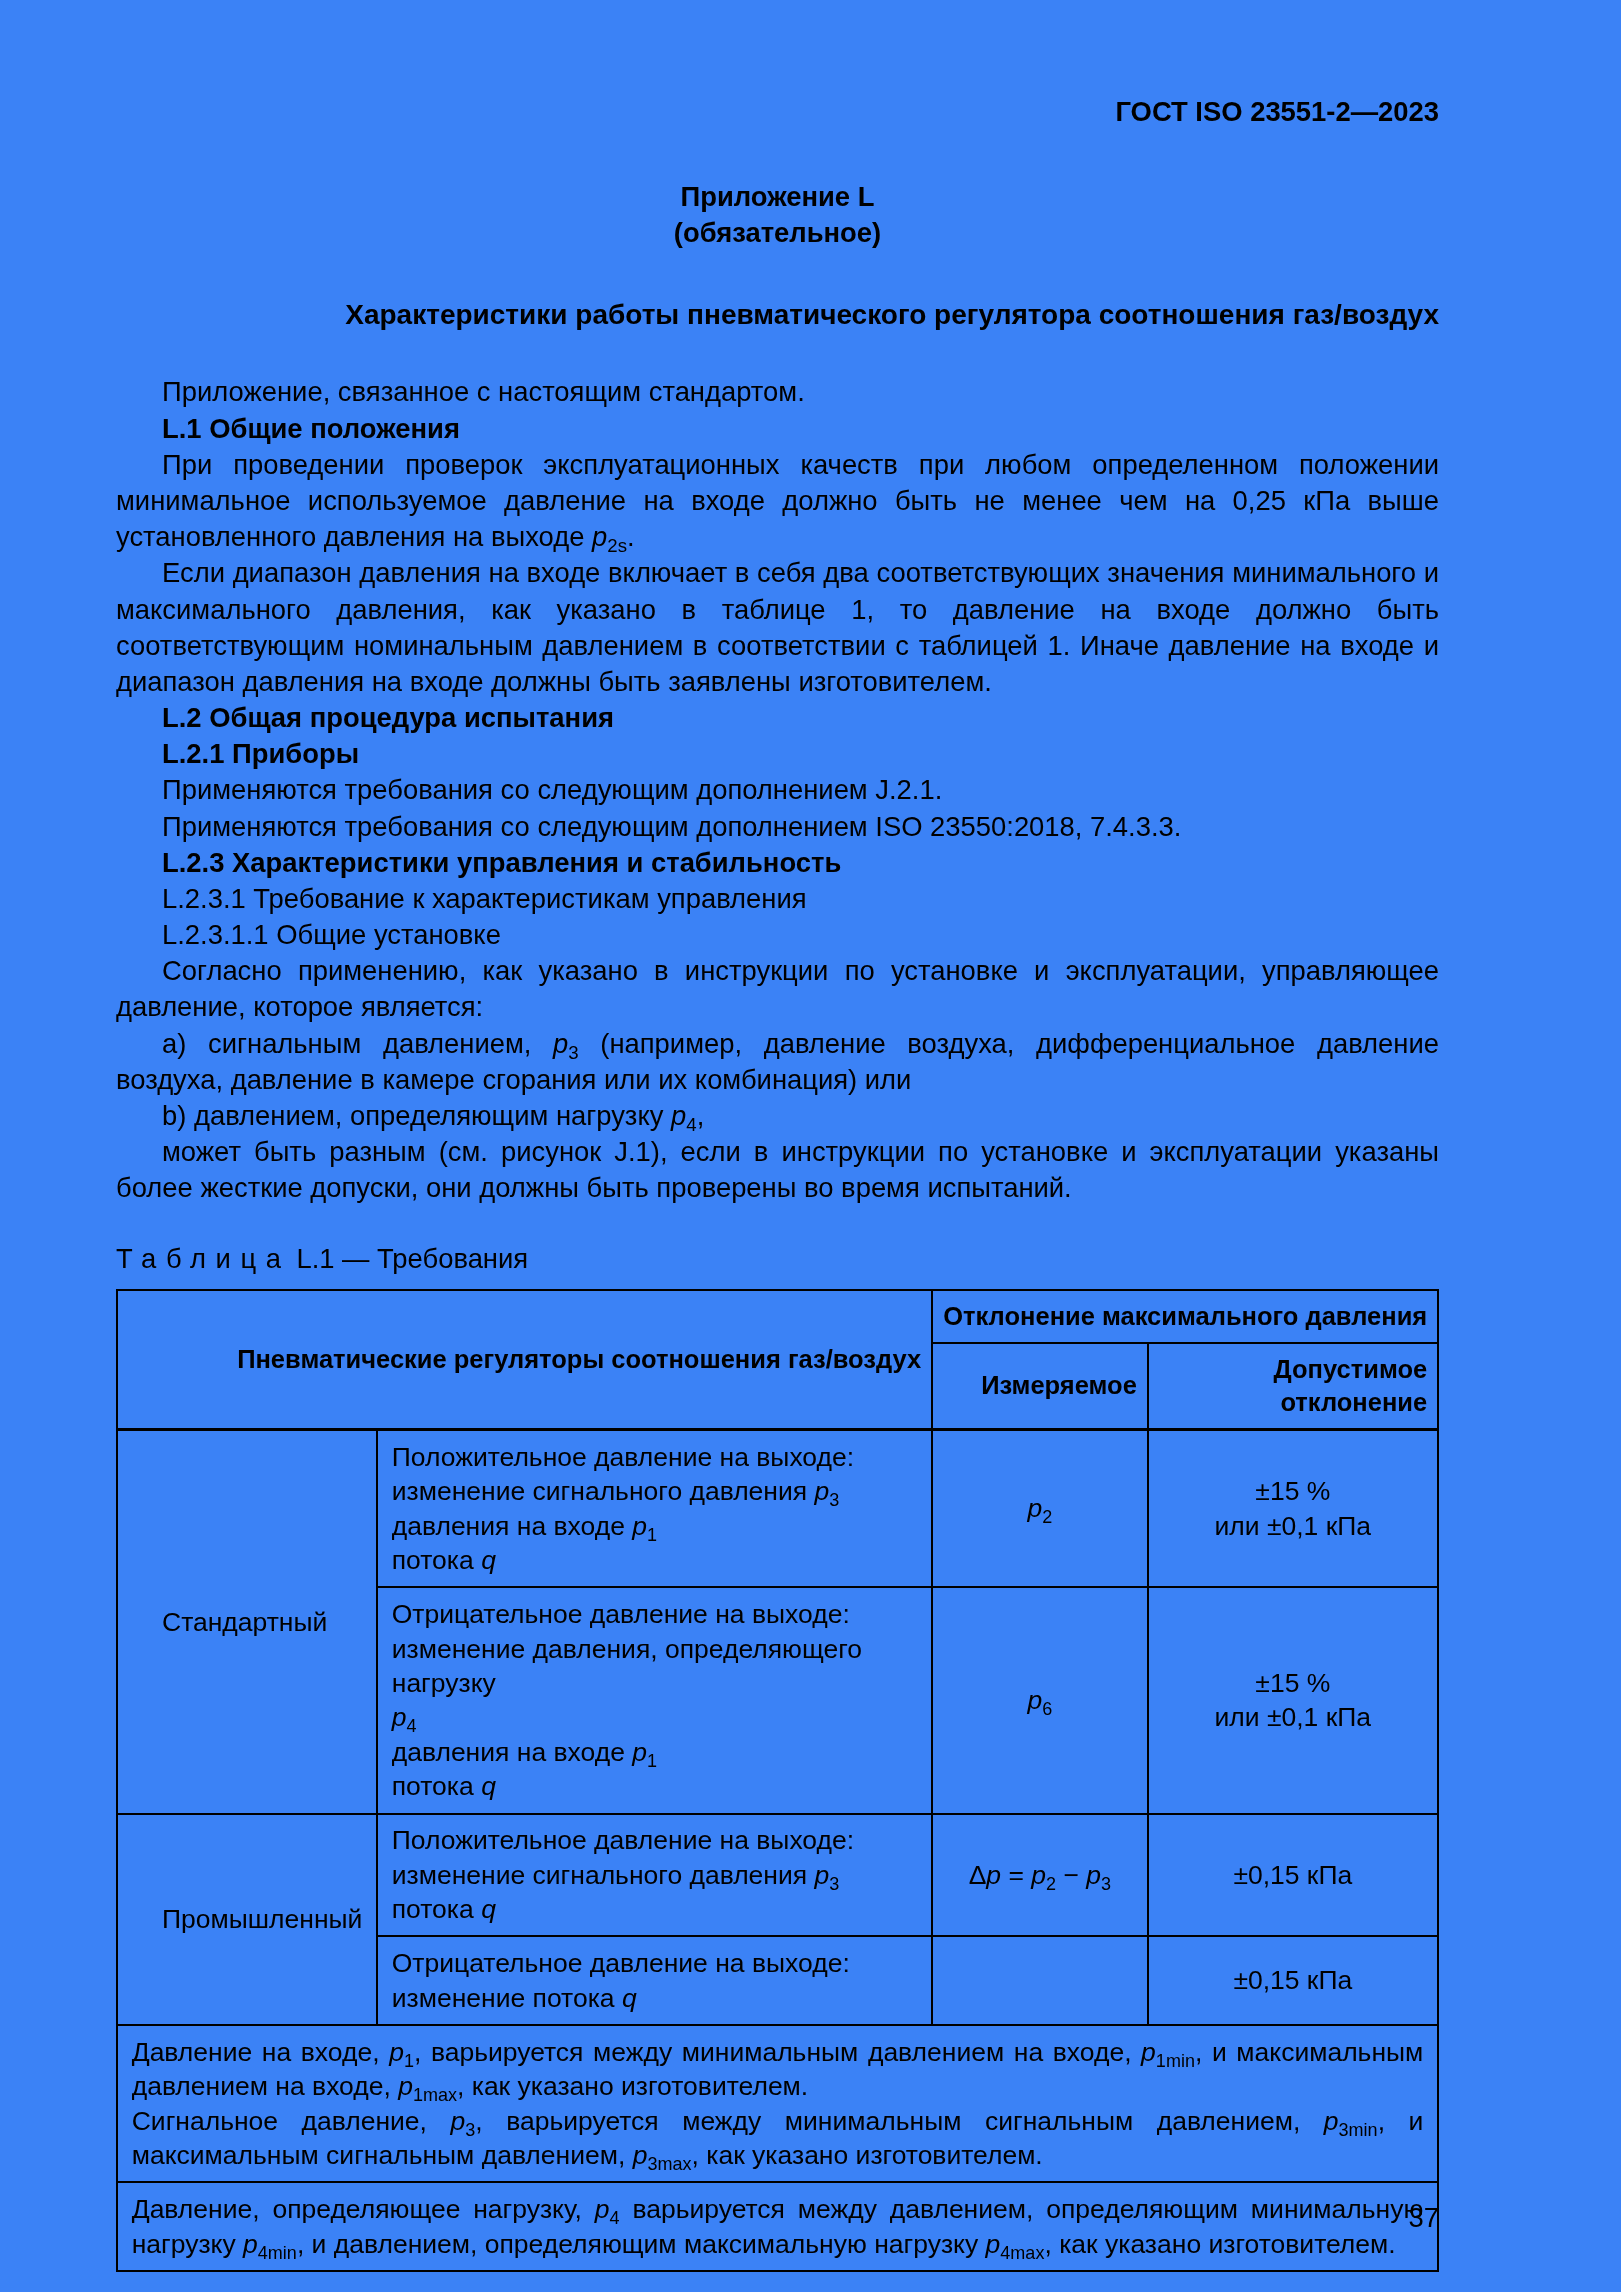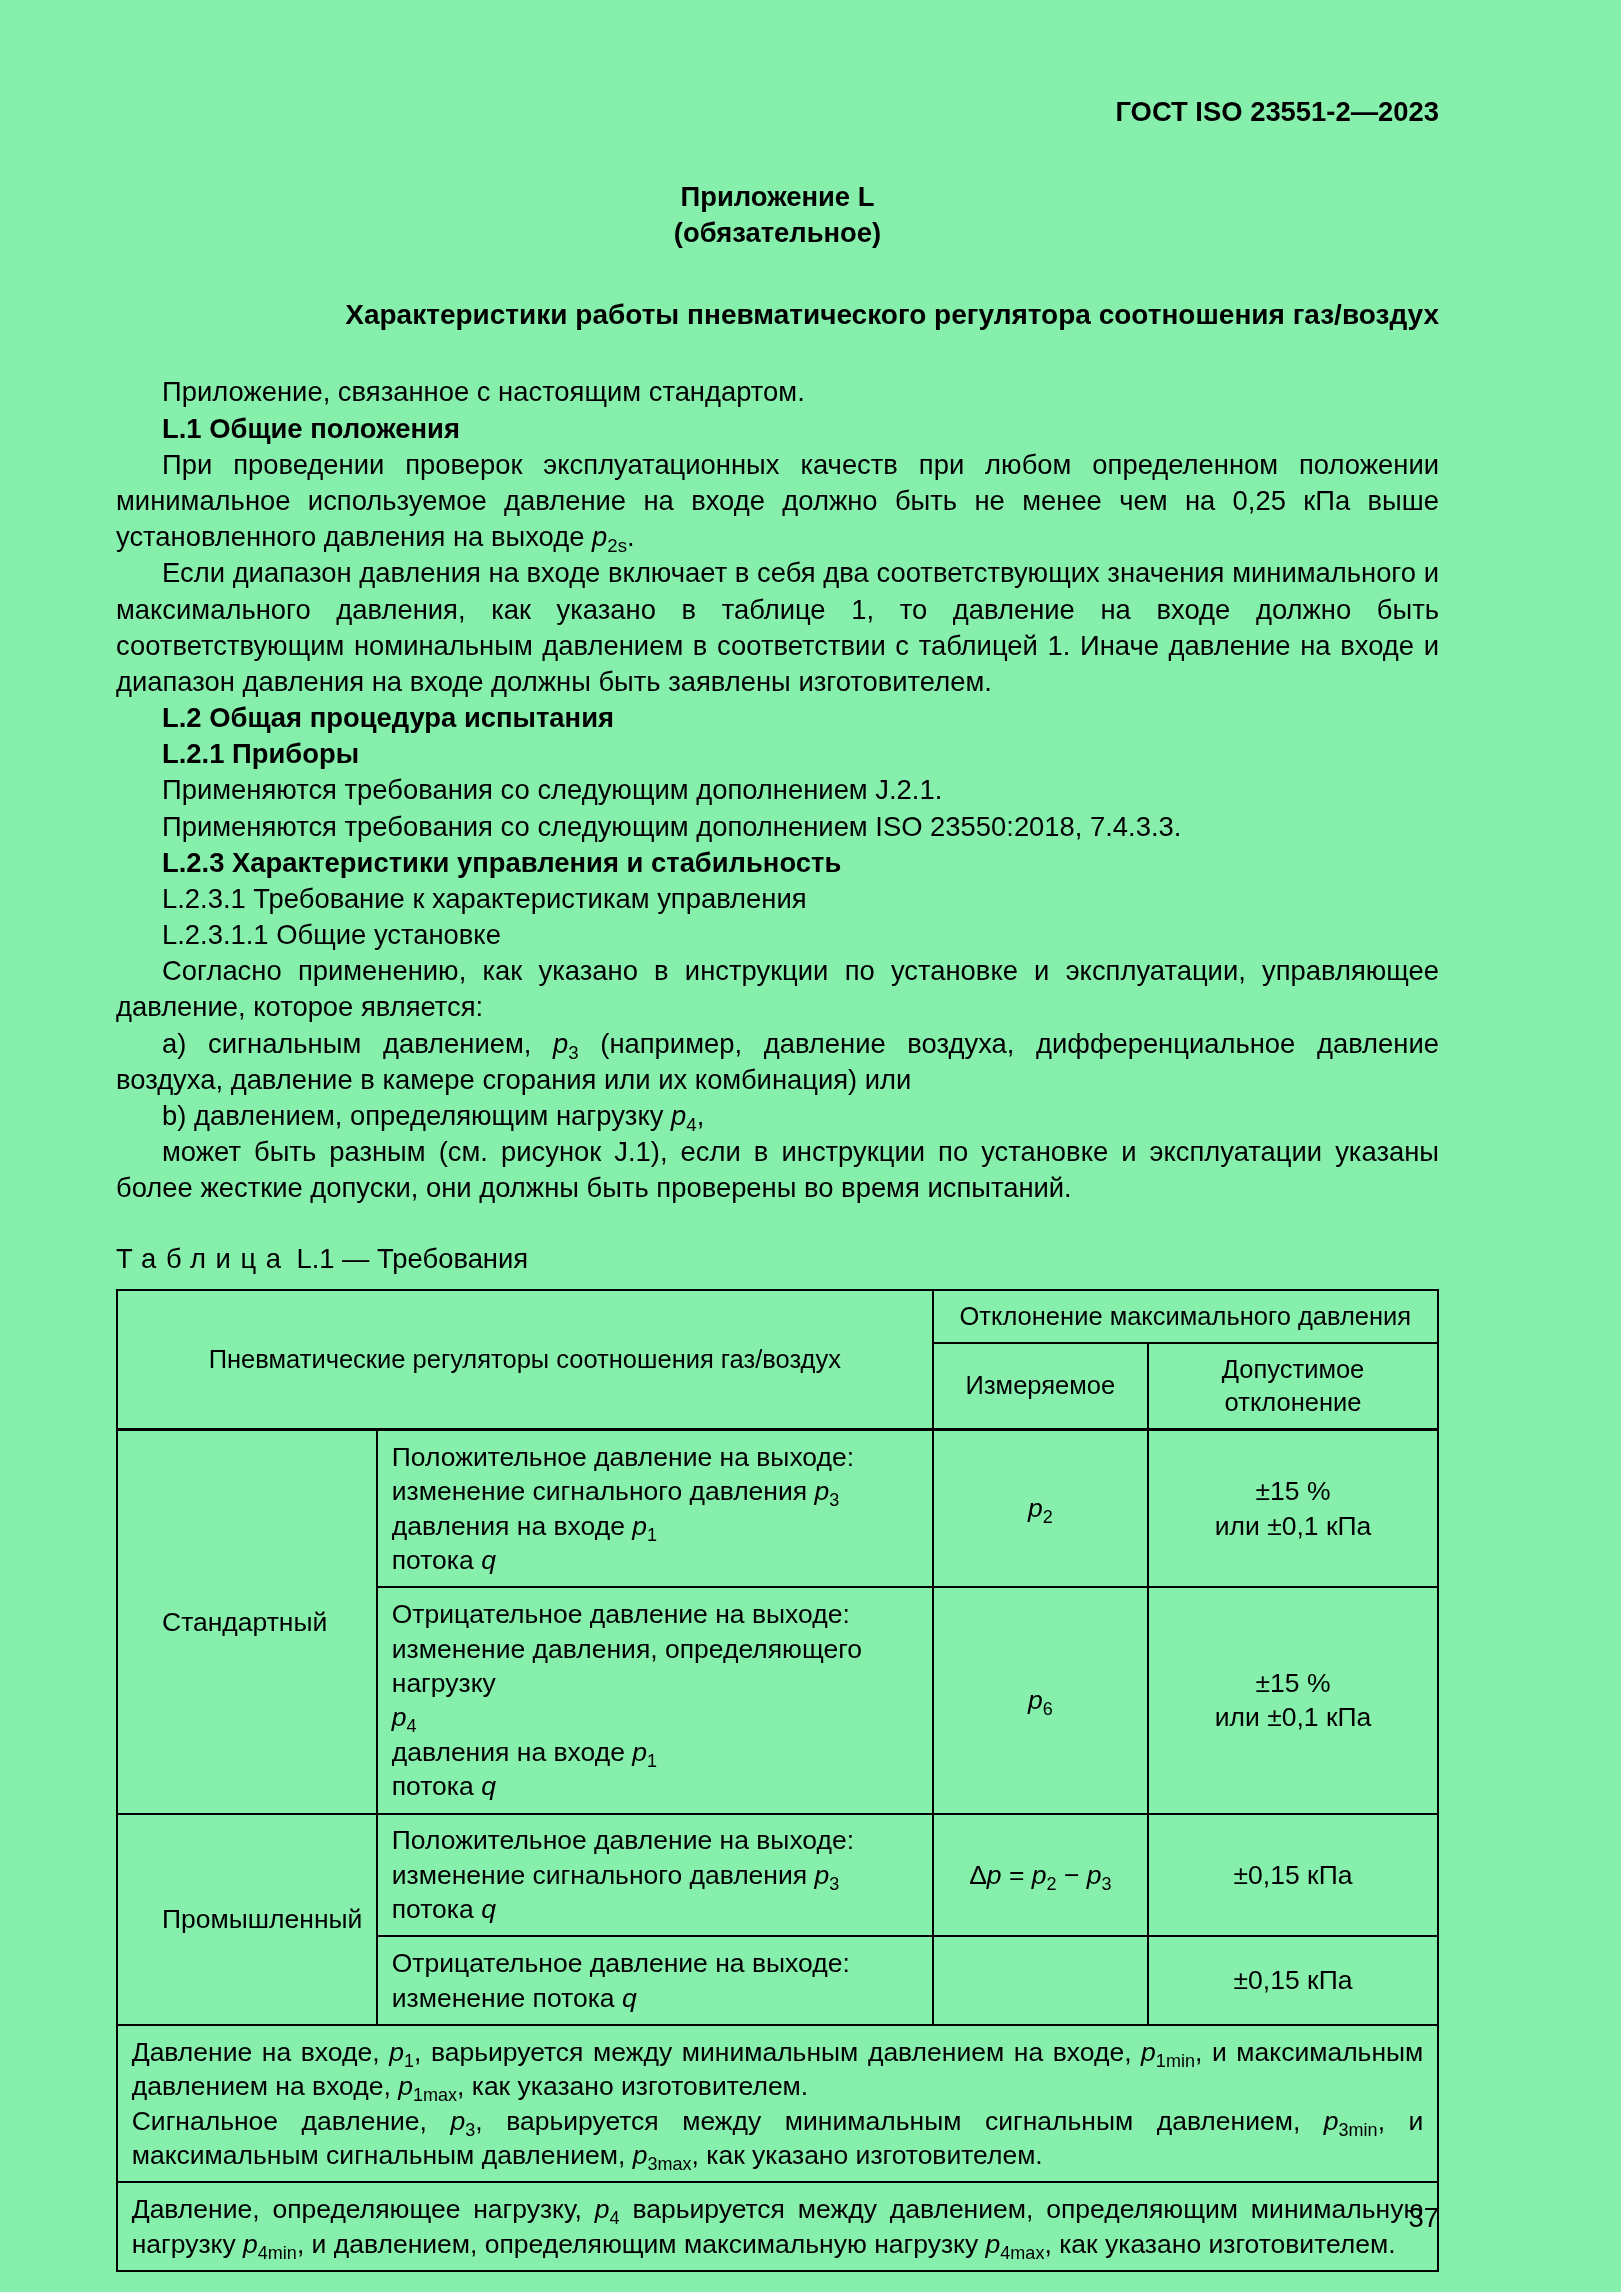--- a/index.html
+++ b/index.html
@@ -2,21 +2,21 @@
 <html><head>
 <meta charset="utf-8">
 <style>
   * { box-sizing: border-box; }
   html, body { margin: 0; padding: 0; background: #ffffff; }
   .page {
     position: relative;
     width: 1621px;
     height: 2293px;
     margin: 0 auto;
-    background: #86efac;
+    background: #3b82f6;
     color: #000000;
     font-family: "Liberation Sans", "DejaVu Sans", sans-serif;
     font-size: 27.4px;
     line-height: 1.32;
     padding: 94px 182px 59px 116px;
   }
   .running-header {
     text-align: right;
     font-weight: bold;
     margin-bottom: 49px;
@@ -53,23 +53,23 @@
     border-collapse: collapse;
     font-size: 26.5px;
     line-height: 1.3;
   }
   .req th, .req td {
     border: 2px solid #000;
     padding: 6.9px 13.7px;
     vertical-align: middle;
   }
   .req thead th {
-    font-weight: normal;
+    font-weight: bold;
     font-size: 25.5px;
-    text-align: center;
+    text-align: right;
     padding: 8.8px 9.8px;
   }
   .req .thick-bottom { border-bottom: 3.9px solid #000; }
   .req td.cat  { text-align: left; vertical-align: middle; padding-left: 44px; }
   .req td.cond { text-align: left; vertical-align: middle; padding-top: 8.8px; padding-bottom: 8.8px; }
   .req td.ctr  { text-align: center; }
   .req td.note { text-align: justify; padding: 8.8px 13.7px; }
   .page-number {
     position: absolute;
     right: 182px;

